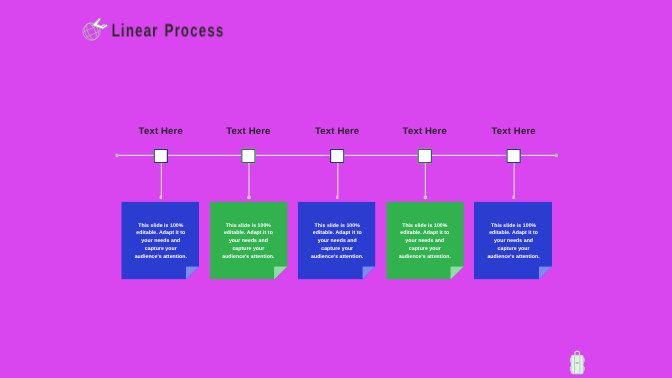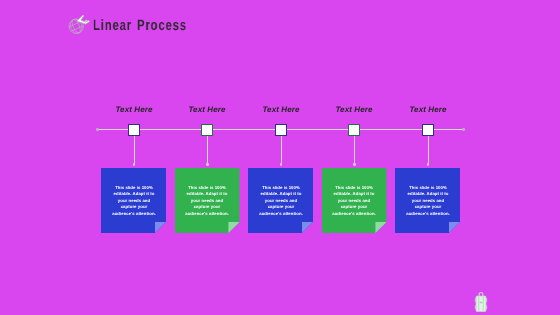--- a/index.html
+++ b/index.html
@@ -26,21 +26,21 @@
   .node.n1,.card.n1{left:133.5px;}
   .node.n2,.card.n2{left:207px;}
   .node.n3,.card.n3{left:280.5px;}
   .node.n4,.card.n4{left:354px;}
   .node.n5,.card.n5{left:427.5px;}
   .sq{position:absolute;width:12px;height:12px;box-sizing:border-box;left:-6px;
       border:1.9px solid #2c2f86;background:#fff;top:124px;}
   .sq.g{border-color:#1f7343;}
   .lbl{position:absolute;top:104.6px;left:-40px;width:80px;
       font-size:8px;font-weight:bold;color:#262626;line-height:9px;letter-spacing:.12px;
-      text-align:center;white-space:nowrap;font-style:italic;}
+      text-align:center;white-space:nowrap;}
   .stem{position:absolute;width:1px;left:0;background:#d9d9d9;top:136px;height:28px;}
   .stemdot{position:absolute;width:2.6px;height:2.6px;left:-0.8px;
       border-radius:50%;background:#cdcdcd;top:163.2px;}
 
   
   .card{position:absolute;top:168px;width:65px;height:65px;margin-left:-32.5px;}
   .card .bg{position:absolute;inset:0;background:#2b3dd0;
      clip-path:polygon(0 0,100% 0,100% 83%,83% 100%,0 100%);}
   .card.green .bg{background:#32b14f;}
   .card .fold{position:absolute;right:0;bottom:0;width:11.05px;height:11.05px;

